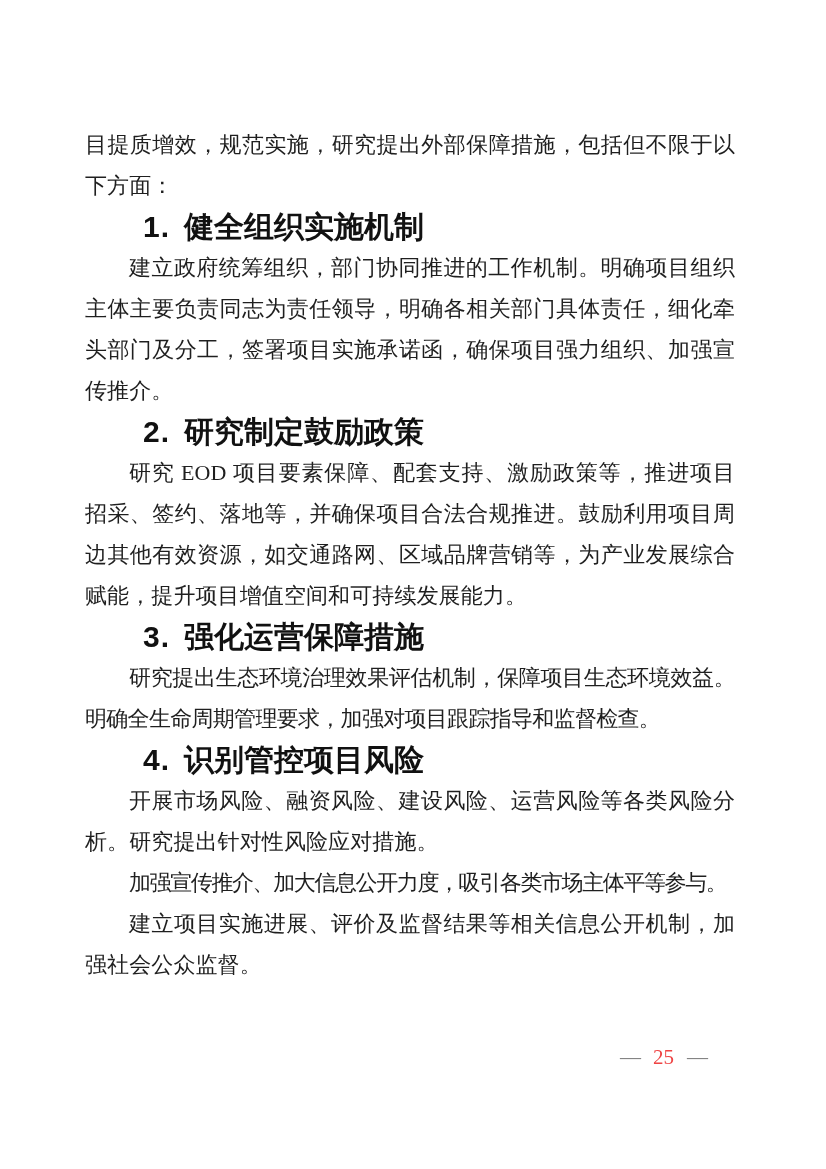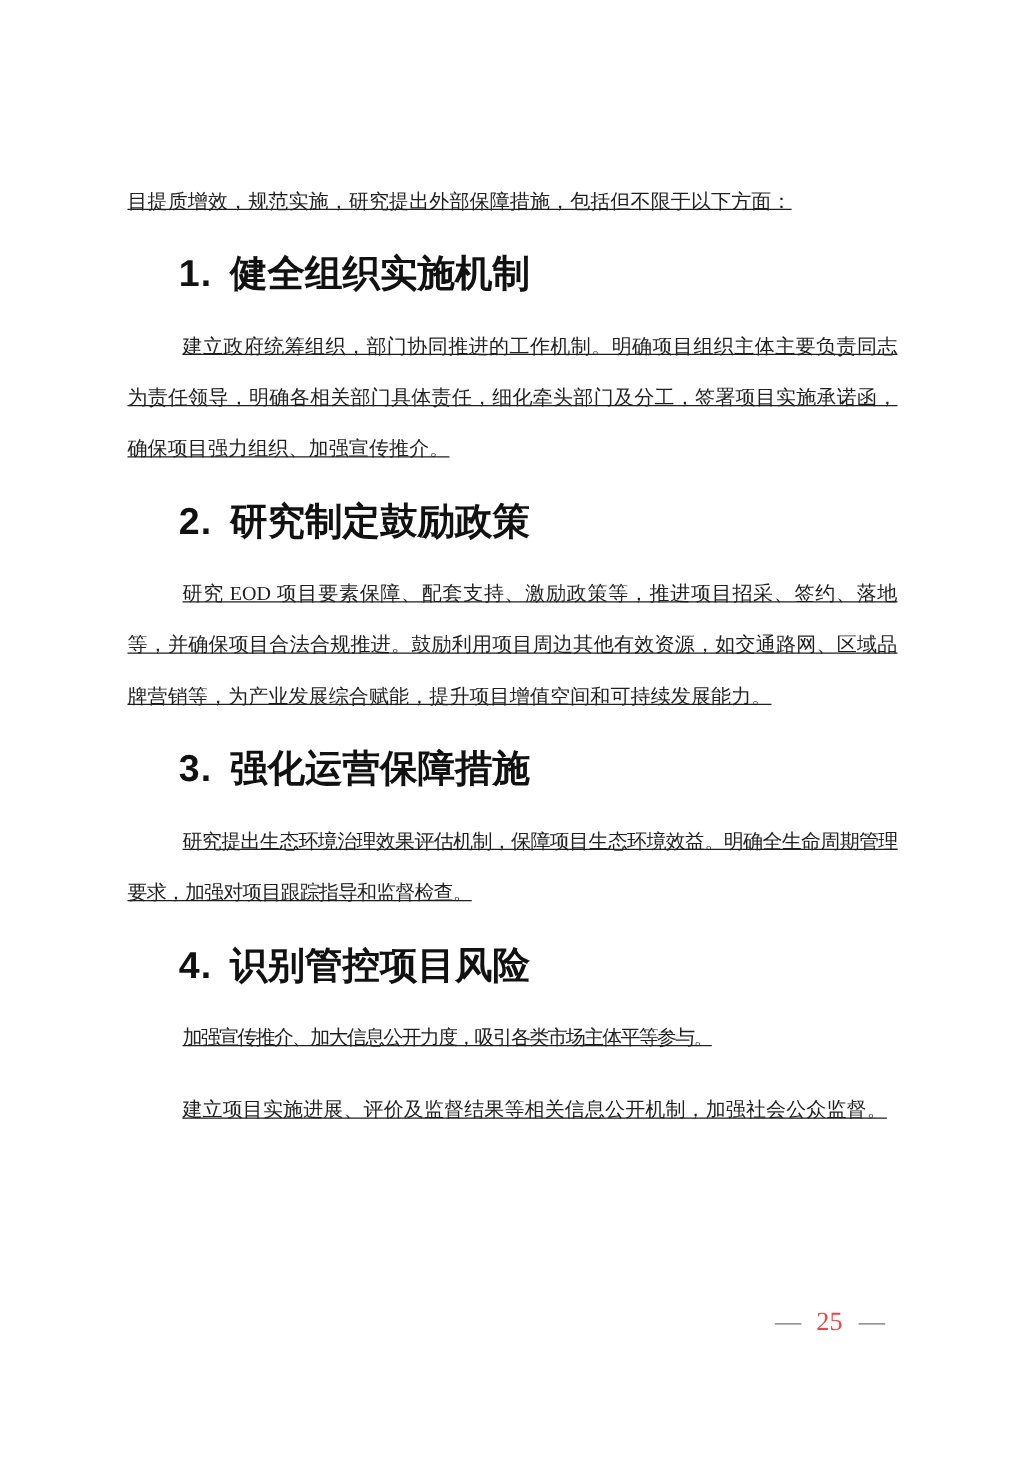--- a/index.html
+++ b/index.html
@@ -16,29 +16,28 @@
     font-family: "Liberation Serif", serif;
     color: #1f1f1f;
   }
   .content {
     position: absolute;
     left: 85px;
     top: 124px;
     width: 650px;
   }
   .para {
-    margin: 17px;
-    font-size: 16px;
+    margin: 0;
+    font-size: 22px;
     line-height: 41px;
     letter-spacing: 0.1px;
     text-align: justify;
     text-indent: 44px;
     line-break: strict;
     word-break: normal;
-    text-decoration: underline;
   }
   .para.no-indent {
     text-indent: 0;
   }
   
   .para.tight-1 { letter-spacing: -0.7px; }
   .para.tight-2 { letter-spacing: -1.4px; }
   .heading {
     margin: 0;
     font-size: 30px;
@@ -78,20 +77,21 @@
   <div class="content">
 
   <p class="para no-indent">目提质增效，规范实施，研究提出外部保障措施，包括但不限于以下方面：</p>
       <h3 class="heading"><span class="num">1.</span><span>健全组织实施机制</span></h3>
       <p class="para">建立政府统筹组织，部门协同推进的工作机制。明确项目组织主体主要负责同志为责任领导，明确各相关部门具体责任，细化牵头部门及分工，签署项目实施承诺函，确保项目强力组织、加强宣传推介。</p>
       <h3 class="heading"><span class="num">2.</span><span>研究制定鼓励政策</span></h3>
       <p class="para">研究 EOD 项目要素保障、配套支持、激励政策等，推进项目招采、签约、落地等，并确保项目合法合规推进。鼓励利用项目周边其他有效资源，如交通路网、区域品牌营销等，为产业发展综合赋能，提升项目增值空间和可持续发展能力。</p>
       <h3 class="heading"><span class="num">3.</span><span>强化运营保障措施</span></h3>
       <p class="para tight-1">研究提出生态环境治理效果评估机制，保障项目生态环境效益。明确全生命周期管理要求，加强对项目跟踪指导和监督检查。</p>
       <h3 class="heading"><span class="num">4.</span><span>识别管控项目风险</span></h3>
+      <p class="para">开展市场风险、融资风险、建设风险、运营风险等各类风险分析。研究提出针对性风险应对措施。</p>
       <p class="para tight-2">加强宣传推介、加大信息公开力度，吸引各类市场主体平等参与。</p>
       <p class="para">建立项目实施进展、评价及监督结果等相关信息公开机制，加强社会公众监督。</p>
     </div>
 
   <div class="page-number">
     <span class="dash">—</span><span class="pn">25</span><span class="dash">—</span>
   </div>
 
 </div>
 

